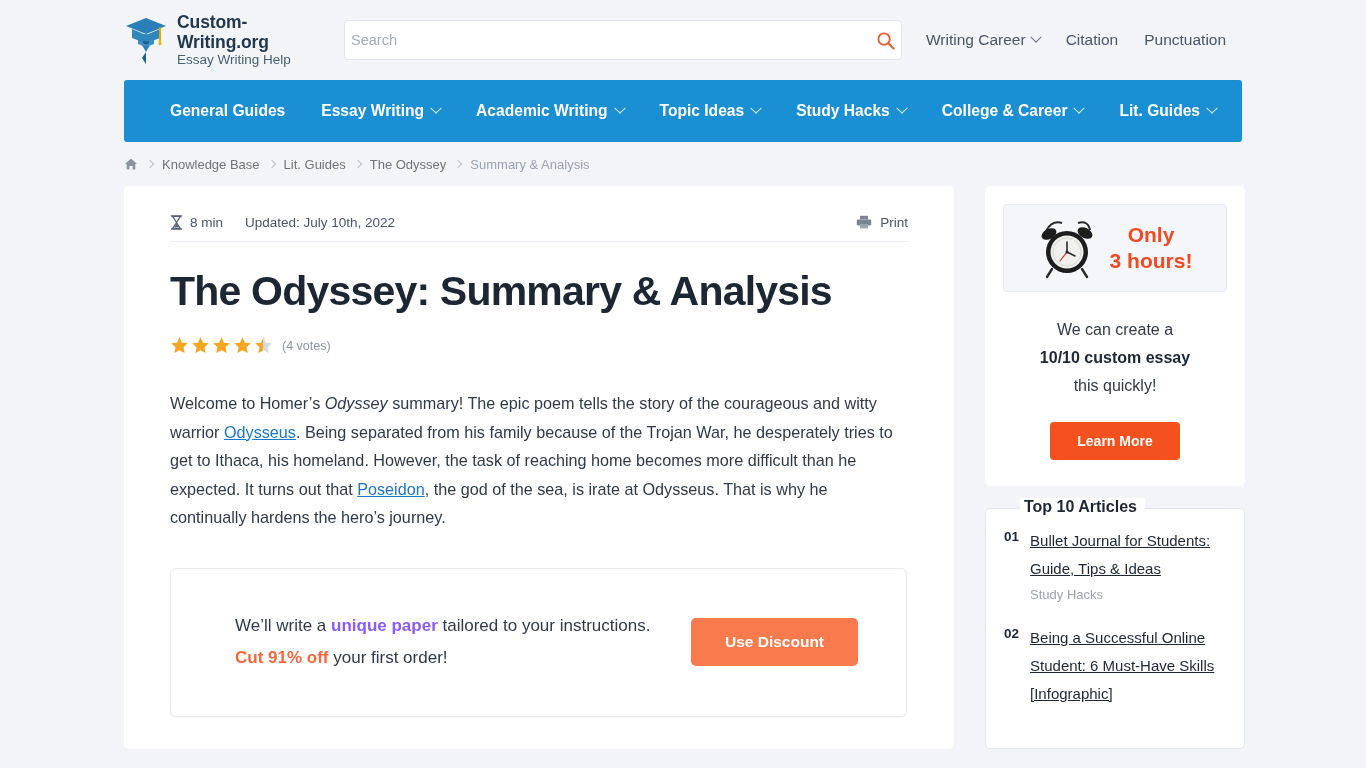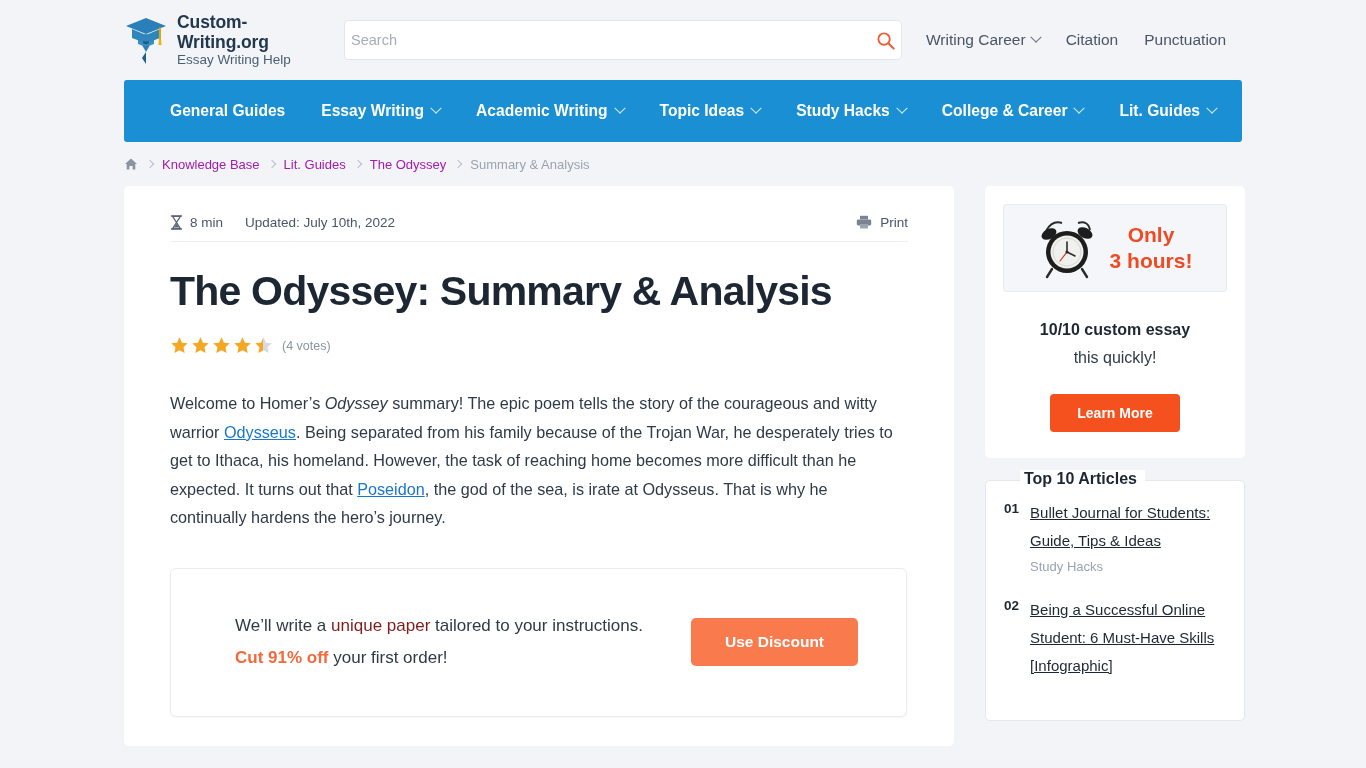--- a/index.html
+++ b/index.html
@@ -84,21 +84,21 @@
     border-bottom: 1.8px solid #d6ecfa;
     transform: rotate(45deg) translate(-2px,-2px);
   }
 
   
   .breadcrumb {
     margin: 0 0 0 124px; height: 44px;
     display: flex; align-items: center; gap: 9px;
     font-size: 13px; color: #5a6675;
   }
-  .bc-link { color: #a21caf; cursor: pointer; white-space: nowrap; }
+  .bc-link { color: #737373; cursor: pointer; white-space: nowrap; }
   .bc-current { color: #9aa3b0; white-space: nowrap; }
   .bc-sep {
     width: 6px; height: 6px;
     border-right: 1.4px solid #b7bec9;
     border-top: 1.4px solid #b7bec9;
     transform: rotate(45deg);
   }
   .home-icon { width: 14px; height: 14px; cursor: pointer; }
 
   
@@ -156,21 +156,21 @@
     border: 1px solid #e8ebf0;
     border-radius: 6px;
     display: flex; align-items: center;
     padding: 0 34px 0 64px;
     box-shadow: 0 1px 2px rgba(20,30,50,.04);
   }
   .promo-text {
     font-size: 17px; line-height: 32px; color: #2f3a48;
     flex: 1;
   }
-  .promo-text b { font-weight: normal; color: #7f1d1d; }
+  .promo-text b { font-weight: bold; color: #8b5cf6; }
   .promo-accent { color: #f4683c; font-weight: bold; }
   .promo-btn {
     width: 167px; height: 48px;
     background: #f97a4d;
     color: #ffffff; font-size: 15.5px; font-weight: bold;
     border: none; border-radius: 5px; cursor: pointer;
     font-family: "Liberation Sans", sans-serif;
     margin-right: 14px;
   }
 
@@ -413,20 +413,21 @@
           <circle cx="29" cy="35" r="1.6" fill="#2b2b2b"></circle>
           <path d="M14 52 L9 60 M44 52 L49 60" stroke="#2b2b2b" stroke-width="2.4" stroke-linecap="round"></path>
         </svg>
         <div class="clock-txt">
           <div>Only</div>
           <div>3 hours!</div>
         </div>
       </div>
 
       <div class="side-pitch">
+        <div>We can create a</div>
         <div><b>10/10 custom essay</b></div>
         <div>this quickly!</div>
       </div>
 
       <button class="learn-btn">Learn More</button>
     </div>
 
     <div class="top10">
       <div class="top10-title">Top 10 Articles</div>
 

